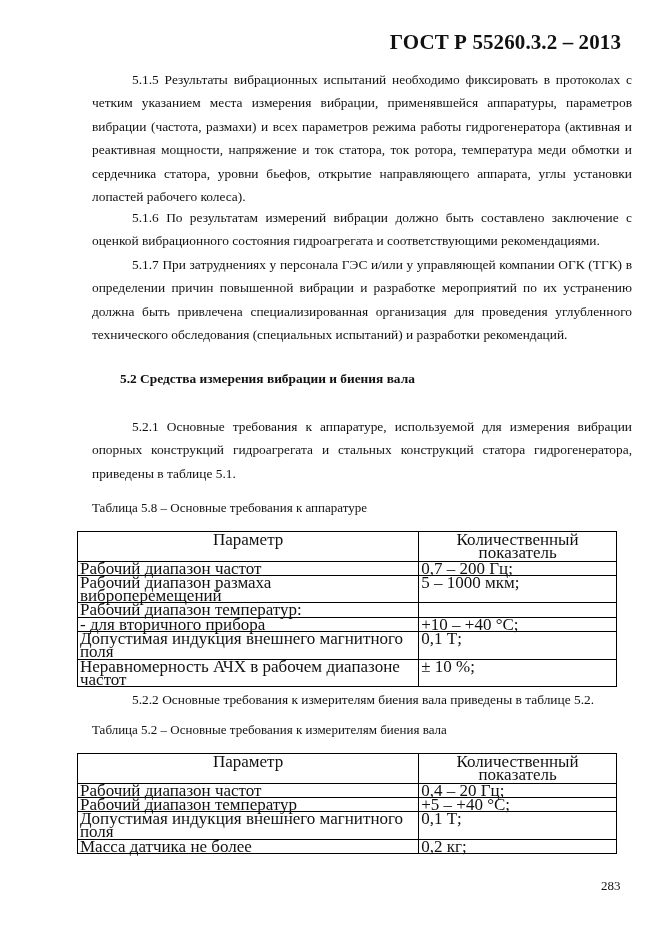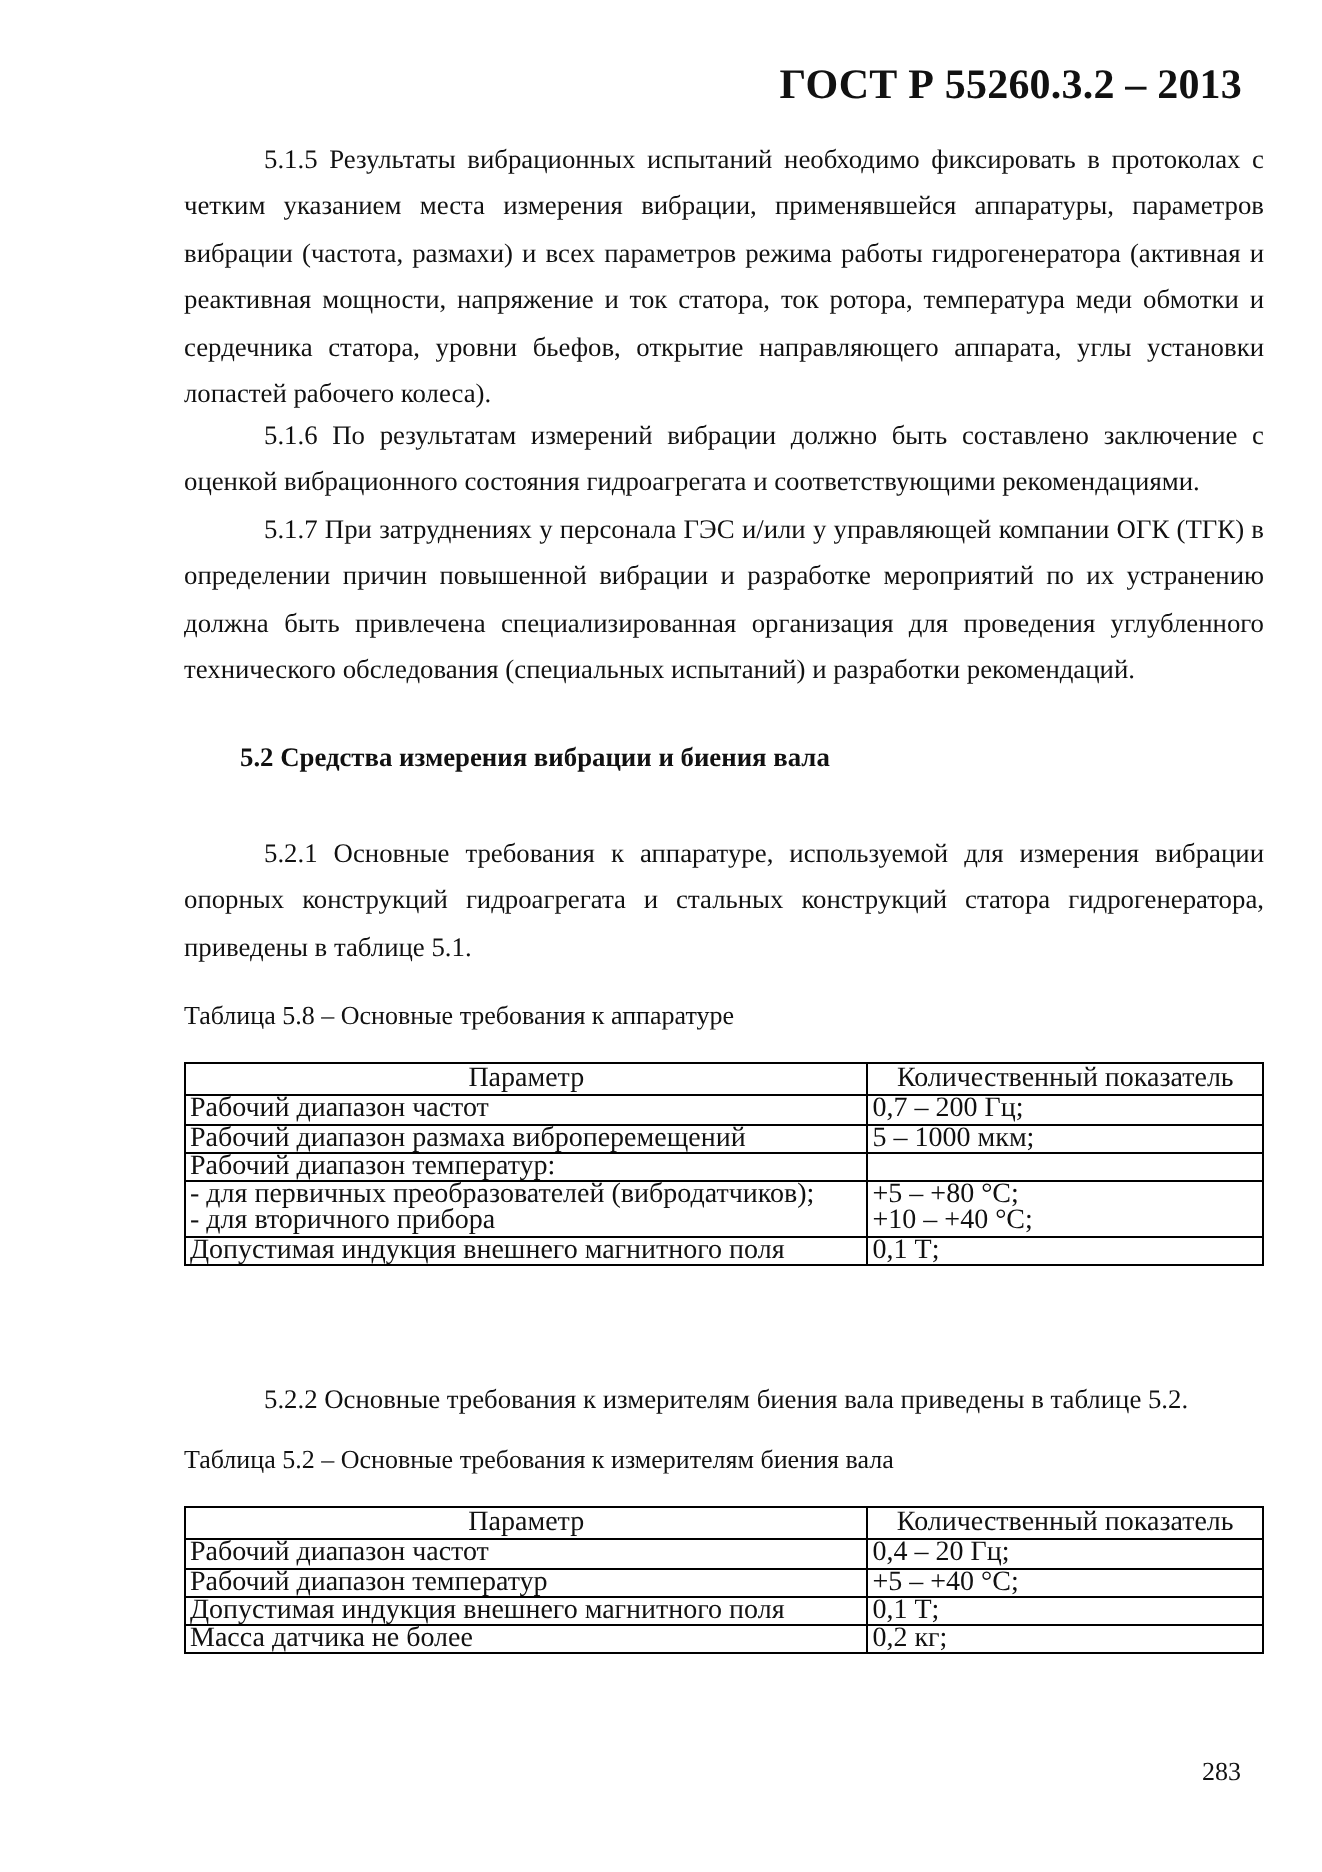--- a/index.html
+++ b/index.html
@@ -10,21 +10,21 @@
           text-align: justify; text-indent: 40px; margin: 0; }
   .para.p515 { top: 68px; }
   .para.p516 { top: 206px; }
   .para.p517 { top: 253px; }
   .section-title { position: absolute; left: 120px; top: 371px; font-size: 13.4px; font-weight: bold; margin: 0; }
   .para.p521 { top: 415px; }
   .caption { position: absolute; left: 92px; font-size: 13px; margin: 0; }
   .caption.t1 { top: 500px; }
   .caption.t2 { top: 722px; }
   .para.p522 { top: 688px; text-indent: 40px; }
-  table.spec { position: absolute; left: 92px; width: 540px; border-collapse: collapse; font-size: 14px; }
+  table.spec { position: absolute; left: 77px; width: 540px; border-collapse: collapse; font-size: 17px; }
   table.spec td, table.spec th { border: 1px solid #000; padding: 0 2px; line-height: 13.3px; font-weight: normal; vertical-align: top; }
   table.spec { border: 1.6px solid #000; }
   table.spec th { text-align: center; padding-top: 1px; padding-bottom: 1px; }
   table.spec col.c1 { width: 342px; }
   table.spec col.c2 { width: 198px; }
   table.spec.t1 { top: 531px; }
   table.spec.t2 { top: 753px; }
   td.nobot { border-bottom: none !important; }
   td.notop { border-top: none !important; }
   .page-number { position: absolute; left: 601px; top: 878px; font-size: 13px; }
@@ -62,30 +62,30 @@
     </tr>
     <tr>
       <td>Рабочий диапазон размаха виброперемещений</td>
       <td>5 – 1000 мкм;</td>
     </tr>
     <tr>
       <td>Рабочий диапазон температур:</td>
       <td></td>
     </tr>
     <tr>
-      <td class="nobot">- для первичных преобразователей (вибродатчиков);</td>
-      <td class="nobot">+5 – +80 °С;</td>
-    </tr>
-    <tr>
       <td class="notop">- для вторичного прибора</td>
       <td class="notop">+10 – +40 °С;</td>
     </tr>
     <tr>
       <td>Допустимая индукция внешнего магнитного поля</td>
       <td>0,1 Т;</td>
+    </tr>
+    <tr>
+      <td>Неравномерность АЧХ в рабочем диапазоне частот</td>
+      <td>± 10 %;</td>
     </tr>
   </tbody>
 </table>
 
 <p class="para p522">5.2.2 Основные требования к измерителям биения вала приведены в таблице 5.2.</p>
 
 <p class="caption t2">Таблица 5.2 – Основные требования к измерителям биения вала</p>
 
 <table class="spec t2">
   <colgroup>

